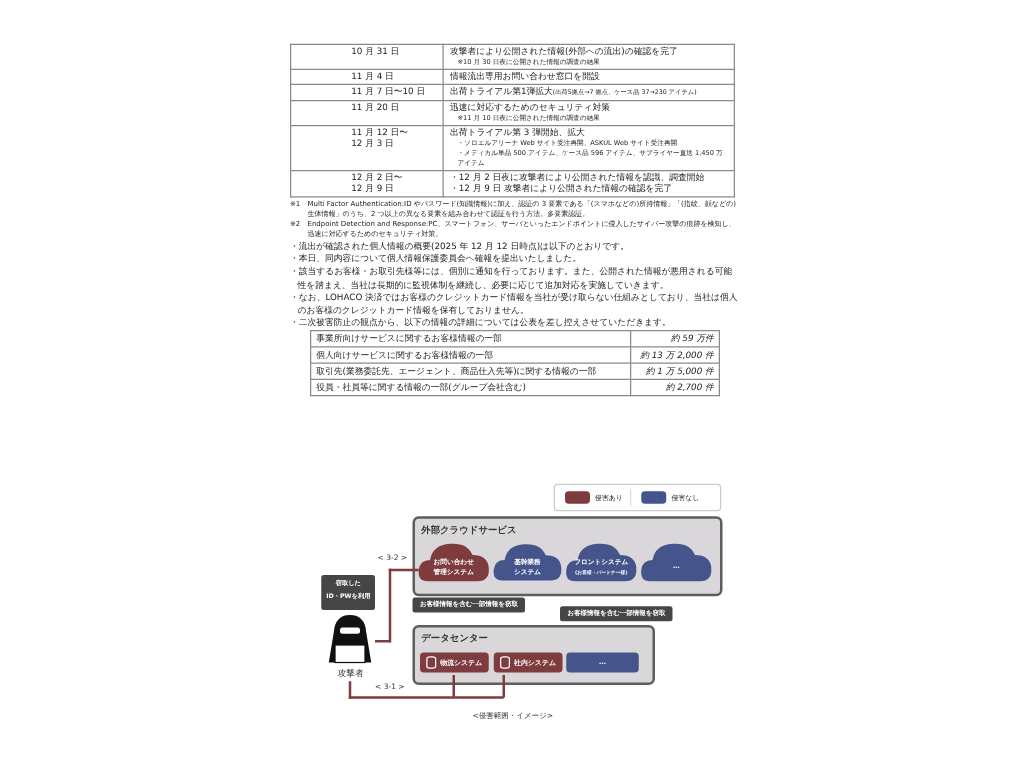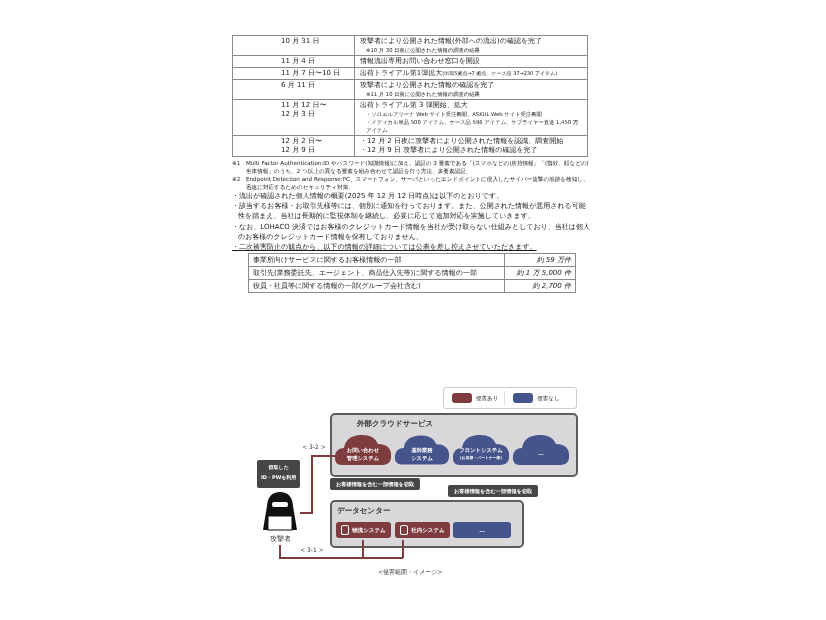--- a/index.html
+++ b/index.html
@@ -17,21 +17,21 @@
   .sub.ind { padding-left: 6px; }
   .note-inline { font-size: 5px; }
 
   .footnotes { font-size: 5.6px; line-height: 8px; margin-top: 2px; }
   .fn { display: flex; }
   .fn .mark { width: 14px; flex: none; }
 
   h3.sec { font-size: 8.5px; font-weight: bold; text-decoration: underline; margin: 12px 0 2px 2px; }
   .bul { font-size: 7px; line-height: 10.2px; }
   .bul div { padding-left: 6px; text-indent: -6px; }
-  .ul { text-decoration: underline; }
+  .ul { }
 
   table.info { border-collapse: collapse; margin-left: 16px; width: 328px; font-size: 7px; margin-top: 1px; }
   table.info td { border: 1px solid #8a8a8a; padding: 0 4px; height: 12px; line-height: 12px; margin-top: 47px; }
   table.info td.v { text-align: right; width: 62px; font-style: italic; }
 
   
   .diagram { position: absolute; left: 0; top: 0; width: 826px; height: 620px; pointer-events: none; }
   .diagram * { pointer-events: auto; }
   .legend { position: absolute; left: 443px; top: 387px; width: 132px; height: 20px; border: 1px solid #ccc; border-radius: 3px; background: #fff; display: flex; align-items: center; font-size: 5.5px; }
   .legend .sw { width: 20px; height: 10px; border-radius: 3px; margin: 0 4px 0 8px; }
@@ -62,22 +62,22 @@
     </tr>
     <tr>
       <td class="date">11 月 4 日</td>
       <td>情報流出専用お問い合わせ窓口を開設</td>
     </tr>
     <tr>
       <td class="date">11 月 7 日〜10 日</td>
       <td><span>出荷トライアル第1弾拡大</span><span class="note-inline">(出荷5拠点→7 拠点、ケース品 37→230 アイテム)</span></td>
     </tr>
     <tr>
-      <td class="date">6 月 11 日</td>
-      <td><span>攻撃者により公開された情報の確認を完了</span><span class="sub ind">※11 月 10 日夜に公開された情報の調査の結果</span></td>
+      <td class="date">11 月 20 日</td>
+      <td><span>迅速に対応するためのセキュリティ対策</span><span class="sub ind">※11 月 10 日夜に公開された情報の調査の結果</span></td>
     </tr>
     <tr>
       <td class="date"><span>11 月 12 日〜</span><br><span>12 月 3 日</span></td>
       <td><span>出荷トライアル第 3 弾開始、拡大</span><span class="sub ind">・ソロエルアリーナ Web サイト受注再開、ASKUL Web サイト受注再開</span><span class="sub ind">・メディカル単品 500 アイテム、ケース品 596 アイテム、サプライヤー直送 1,450 万アイテム</span></td>
     </tr>
     <tr>
       <td class="date"><span>12 月 2 日〜</span><br><span>12 月 9 日</span></td>
       <td><span>・12 月 2 日夜に攻撃者により公開された情報を認識、調査開始</span><br><span>・12 月 9 日 攻撃者により公開された情報の確認を完了</span></td>
     </tr>
   </tbody>
@@ -89,29 +89,34 @@
         <span>Multi Factor Authentication:ID やパスワード(知識情報)に加え、認証の 3 要素である「(スマホなどの)所持情報」「(指紋、顔などの)生体情報」のうち、2 つ以上の異なる要素を組み合わせて認証を行う方法。多要素認証。</span>
       </div>
     <div class="fn">
         <span class="mark">※2</span>
         <span>Endpoint Detection and Response:PC、スマートフォン、サーバといったエンドポイントに侵入したサイバー攻撃の痕跡を検知し、迅速に対応するためのセキュリティ対策。</span>
       </div>
   </div>
 
   <div class="bul">
     <div>・流出が確認された個人情報の概要(2025 年 12 月 12 日時点)は以下のとおりです。</div>
+    <div>・本日、同内容について個人情報保護委員会へ確報を提出いたしました。</div>
     <div>・該当するお客様・お取引先様等には、個別に通知を行っております。また、公開された情報が悪用される可能性を踏まえ、当社は長期的に監視体制を継続し、必要に応じて追加対応を実施していきます。</div>
     <div>・なお、LOHACO 決済ではお客様のクレジットカード情報を当社が受け取らない仕組みとしており、当社は個人のお客様のクレジットカード情報を保有しておりません。</div>
     <div class="ul">・二次被害防止の観点から、以下の情報の詳細については公表を差し控えさせていただきます。</div>
   </div>
   <table class="info">
     <tbody>
         <tr>
           <td>事業所向けサービスに関するお客様情報の一部</td>
           <td class="v">約 59 万件</td>
+        </tr>
+    <tr>
+          <td>個人向けサービスに関するお客様情報の一部</td>
+          <td class="v">約 13 万 2,000 件</td>
         </tr>
     <tr>
           <td>取引先(業務委託先、エージェント、商品仕入先等)に関する情報の一部</td>
           <td class="v">約 1 万 5,000 件</td>
         </tr>
     <tr>
           <td>役員・社員等に関する情報の一部(グループ会社含む)</td>
           <td class="v">約 2,700 件</td>
         </tr>
   </tbody>
@@ -122,21 +127,21 @@
 <div class="diagram">
   <div class="legend">
     <span class="sw" style="background:#7e3c3e"></span>
     <span>侵害あり</span>
     <span class="divi"></span>
     <span class="sw" style="background:#46548c"></span>
     <span>侵害なし</span>
   </div>
 
   <div class="box" style="left:330px;top:413px;width:244px;height:60px;"></div>
-  <div class="box-title" style="left:337px;top:419px;margin-left:20px;">外部クラウドサービス</div>
+  <div class="box-title" style="left:337px;top:419px;">外部クラウドサービス</div>
 
   <div class="cloud" style="left:334px;top:432px;width:58px;height:34px;">
     <svg width="58" height="34" viewBox="0 0 58 34">
         <path d="M8 33 Q0 33 1 24 Q2 16 10 16 Q12 4 26 3 Q40 2 44 12 Q56 12 57 22 Q58 33 48 33 Z" fill="#7e3c3e"></path>
       </svg>
     <div class="lbl" style="top:14px">お問い合わせ</div>
     <div class="lbl" style="top:22px">管理システム</div>
   </div>
   <div class="cloud" style="left:394px;top:432px;width:56px;height:34px;">
     <svg width="56" height="34" viewBox="0 0 58 34">

